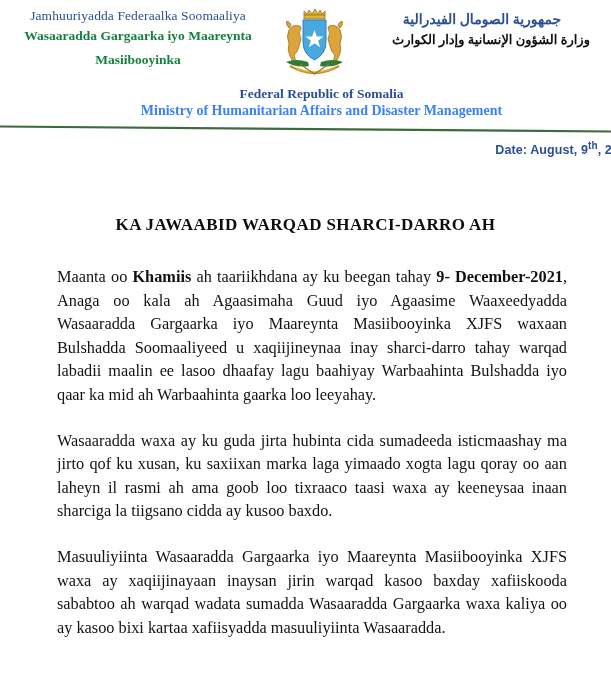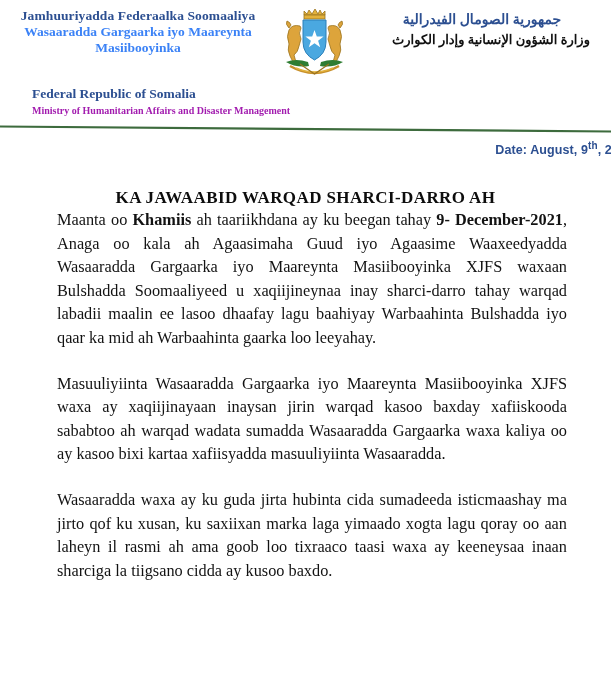--- a/index.html
+++ b/index.html
@@ -41,63 +41,63 @@
   .lh-emblem {
     width: 78px;
     flex: 0 0 78px;
     display: flex;
     justify-content: center;
     align-items: flex-start;
   }
 
   .so-line1 {
     color: #2c4f91;
-    font-weight: bold;
+    font-weight: normal;
     font-size: 13.5px;
     line-height: 16px;
     letter-spacing: 0.1px;
     white-space: nowrap;
   }
   .so-line2 {
-    color: #3b82f6;
+    color: #15803d;
     font-weight: bold;
     font-size: 13.5px;
-    line-height: 16px;
+    line-height: 24px;
   }
   .ar-line1 {
     color: #2c4f91;
     font-weight: bold;
     font-size: 14px;
     line-height: 20px;
     white-space: nowrap;
   }
   .ar-line2 {
     color: #111111;
     font-weight: bold;
     font-size: 13px;
     line-height: 20px;
     white-space: nowrap;
     margin-right: -18px;
   }
 
   .lh-center-block {
-    text-align: left;
+    text-align: center;
     margin-top: 3px;
     padding-left: 32px;
   }
   .en-line1 {
     color: #2c4f91;
     font-weight: bold;
     font-size: 13.5px;
     line-height: 17px;
   }
   .en-line2 {
-    color: #a21caf;
-    font-weight: bold;
-    font-size: 10px;
+    color: #3b82f6;
+    font-weight: bold;
+    font-size: 14px;
     line-height: 18px;
   }
 
   
   .divider-wrap {
     position: relative;
     height: 14px;
     margin-top: 4px;
   }
   .divider-wrap svg {
@@ -127,27 +127,28 @@
     font-size: 10px;
     vertical-align: super;
   }
 
   
   .doc-title {
     text-align: center;
     font-weight: bold;
     font-size: 17px;
     letter-spacing: 0.4px;
-    margin-top: 28px;
+    margin-top: 55px;
     color: #0d0d0d;
   }
 
   
   .body-wrap {
     padding: 0 44px 0 57px;
+    margin-top: 30px;
   }
   .para {
     text-align: justify;
     text-justify: inter-word;
     font-size: 16.3px;
     line-height: 23.6px;
     margin: 0 0 22px 0;
     color: #121212;
   }
   .para b { font-weight: bold; }
@@ -217,15 +218,15 @@
 </div>
 
 <div class="date-row">
   <span class="date-text"><span>Date: August, 9</span><sup>th</sup><span>, 2021</span></span>
 </div>
 
 <div class="doc-title">KA JAWAABID WARQAD SHARCI-DARRO AH</div>
 
 <div class="body-wrap">
   <p class="para" id="para-0"><span>Maanta oo </span><b>Khamiis</b><span> ah taariikhdana ay ku beegan tahay </span><b>9- December-2021</b><span>, Anaga oo kala ah Agaasimaha Guud iyo Agaasime Waaxeedyadda Wasaaradda Gargaarka iyo Maareynta Masiibooyinka XJFS waxaan Bulshadda Soomaaliyeed u xaqiijineynaa inay sharci-darro tahay warqad labadii maalin ee lasoo dhaafay lagu baahiyay Warbaahinta Bulshadda iyo qaar ka mid ah Warbaahinta gaarka loo leeyahay.</span></p>
+  <p class="para" id="para-2"><span>Wasaaradda waxa ay ku guda jirta hubinta cida sumadeeda isticmaashay ma jirto qof ku xusan, ku saxiixan marka laga yimaado xogta lagu qoray oo aan laheyn il rasmi ah ama goob loo tixraaco taasi waxa ay keeneysaa inaan sharciga la tiigsano cidda ay kusoo baxdo.</span></p>
   <p class="para" id="para-1"><span>Masuuliyiinta Wasaaradda Gargaarka iyo Maareynta Masiibooyinka XJFS waxa ay xaqiijinayaan inaysan jirin warqad kasoo baxday xafiiskooda sababtoo ah warqad wadata sumadda Wasaaradda Gargaarka waxa kaliya oo ay kasoo bixi kartaa xafiisyadda masuuliyiinta Wasaaradda.</span></p>
-  <p class="para" id="para-2"><span>Wasaaradda waxa ay ku guda jirta hubinta cida sumadeeda isticmaashay ma jirto qof ku xusan, ku saxiixan marka laga yimaado xogta lagu qoray oo aan laheyn il rasmi ah ama goob loo tixraaco taasi waxa ay keeneysaa inaan sharciga la tiigsano cidda ay kusoo baxdo.</span></p>
 </div>
 
 </body></html>

